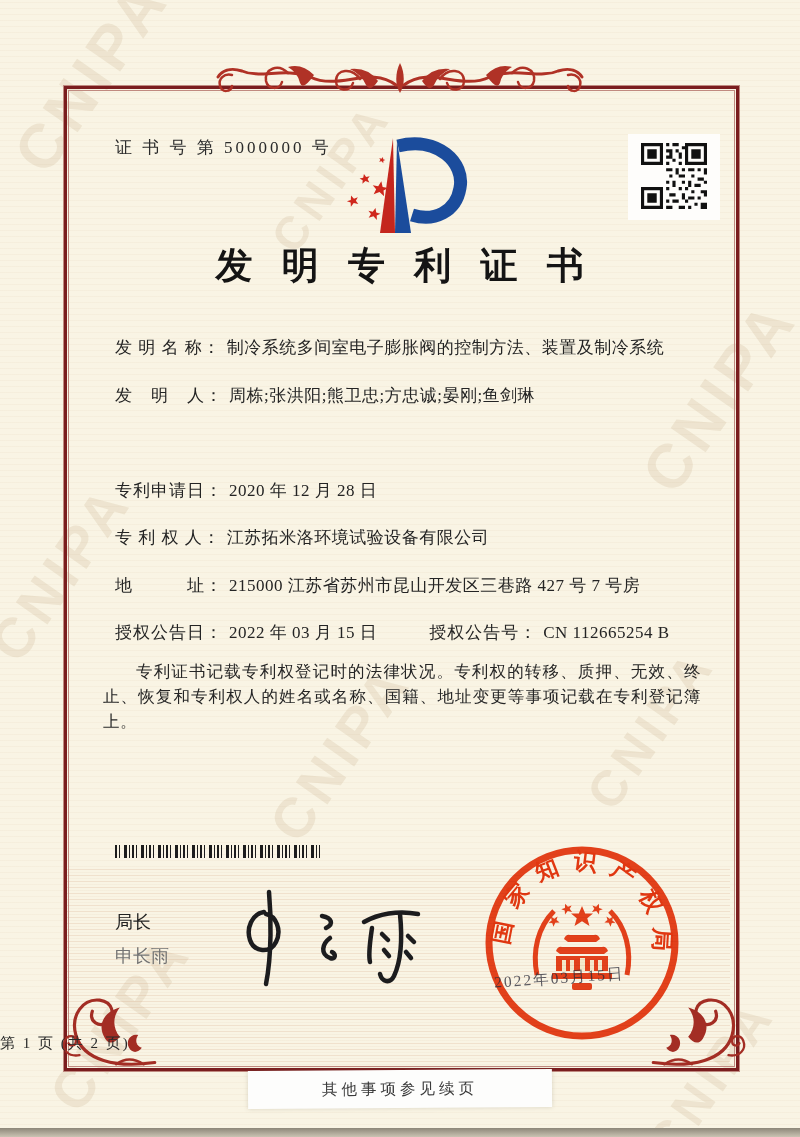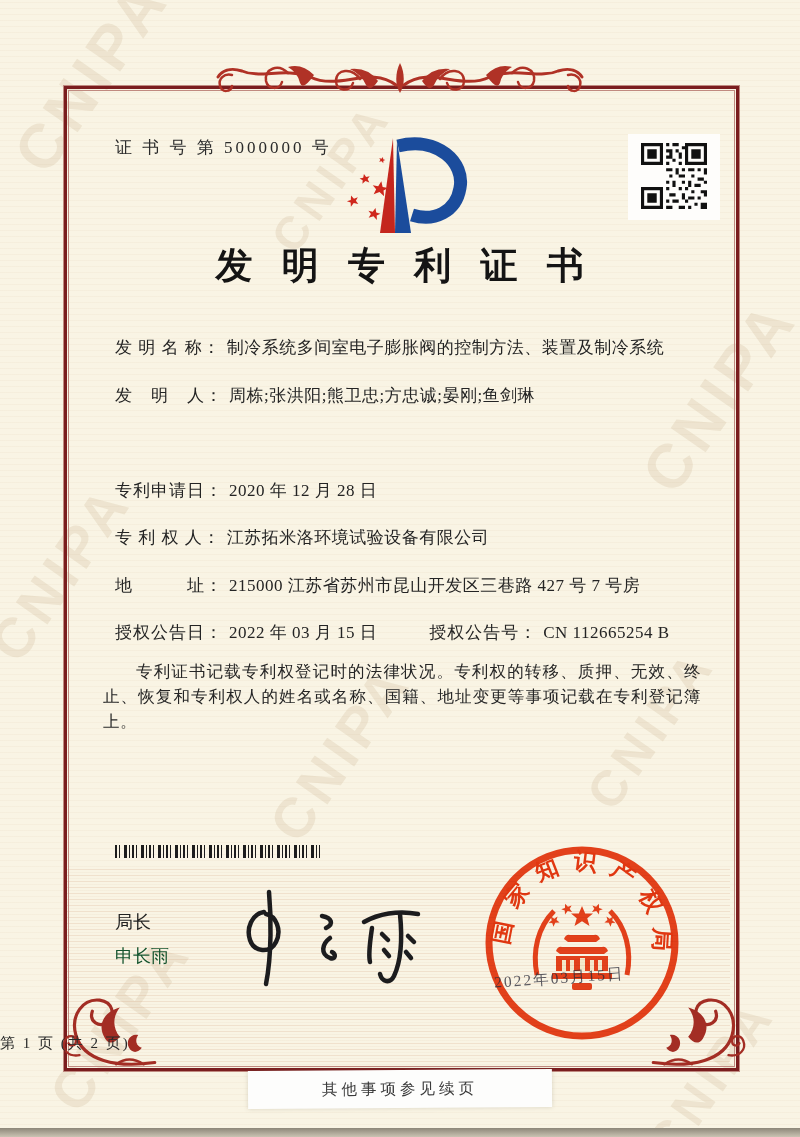--- a/index.html
+++ b/index.html
@@ -56,21 +56,21 @@
   }
   .barcode{
     position:absolute;left:115px;top:845px;width:205px;height:13px;
     background:repeating-linear-gradient(90deg,
       #1c1c1c 0 2px, transparent 2px 4px,
       #1c1c1c 4px 5px, transparent 5px 9px,
       #1c1c1c 9px 12px, transparent 12px 14px,
       #1c1c1c 14px 15px, transparent 15px 17px);
   }
   .official-title{position:absolute;left:115px;top:910px;font-family:"Liberation Sans","DejaVu Sans",sans-serif;font-size:18px;color:#222;text-align:center;}
-  .official-name{position:absolute;left:115px;top:944px;font-family:"Liberation Sans","DejaVu Sans",sans-serif;font-size:18px;color:#14532d;}
+  .official-name{position:absolute;left:115px;top:944px;font-family:"Liberation Sans","DejaVu Sans",sans-serif;font-size:18px;color:#737373;}
   .signature{position:absolute;left:222px;top:884px;}
   .seal{position:absolute;left:482px;top:843px;mix-blend-mode:multiply;}
   .seal-date{
     position:absolute;left:494px;top:966px;width:190px;
     font-size:15.5px;letter-spacing:2px;color:rgba(45,45,58,0.78);
     transform:rotate(-4deg);white-space:nowrap;
   }
   .page-info{position:absolute;left:0;right:16px;top:1034px;text-align:left;font-size:15px;letter-spacing:2px;color:#2a2a2a;}
   .cont-strip{
     position:absolute;left:248px;top:1070px;width:304px;height:38px;

